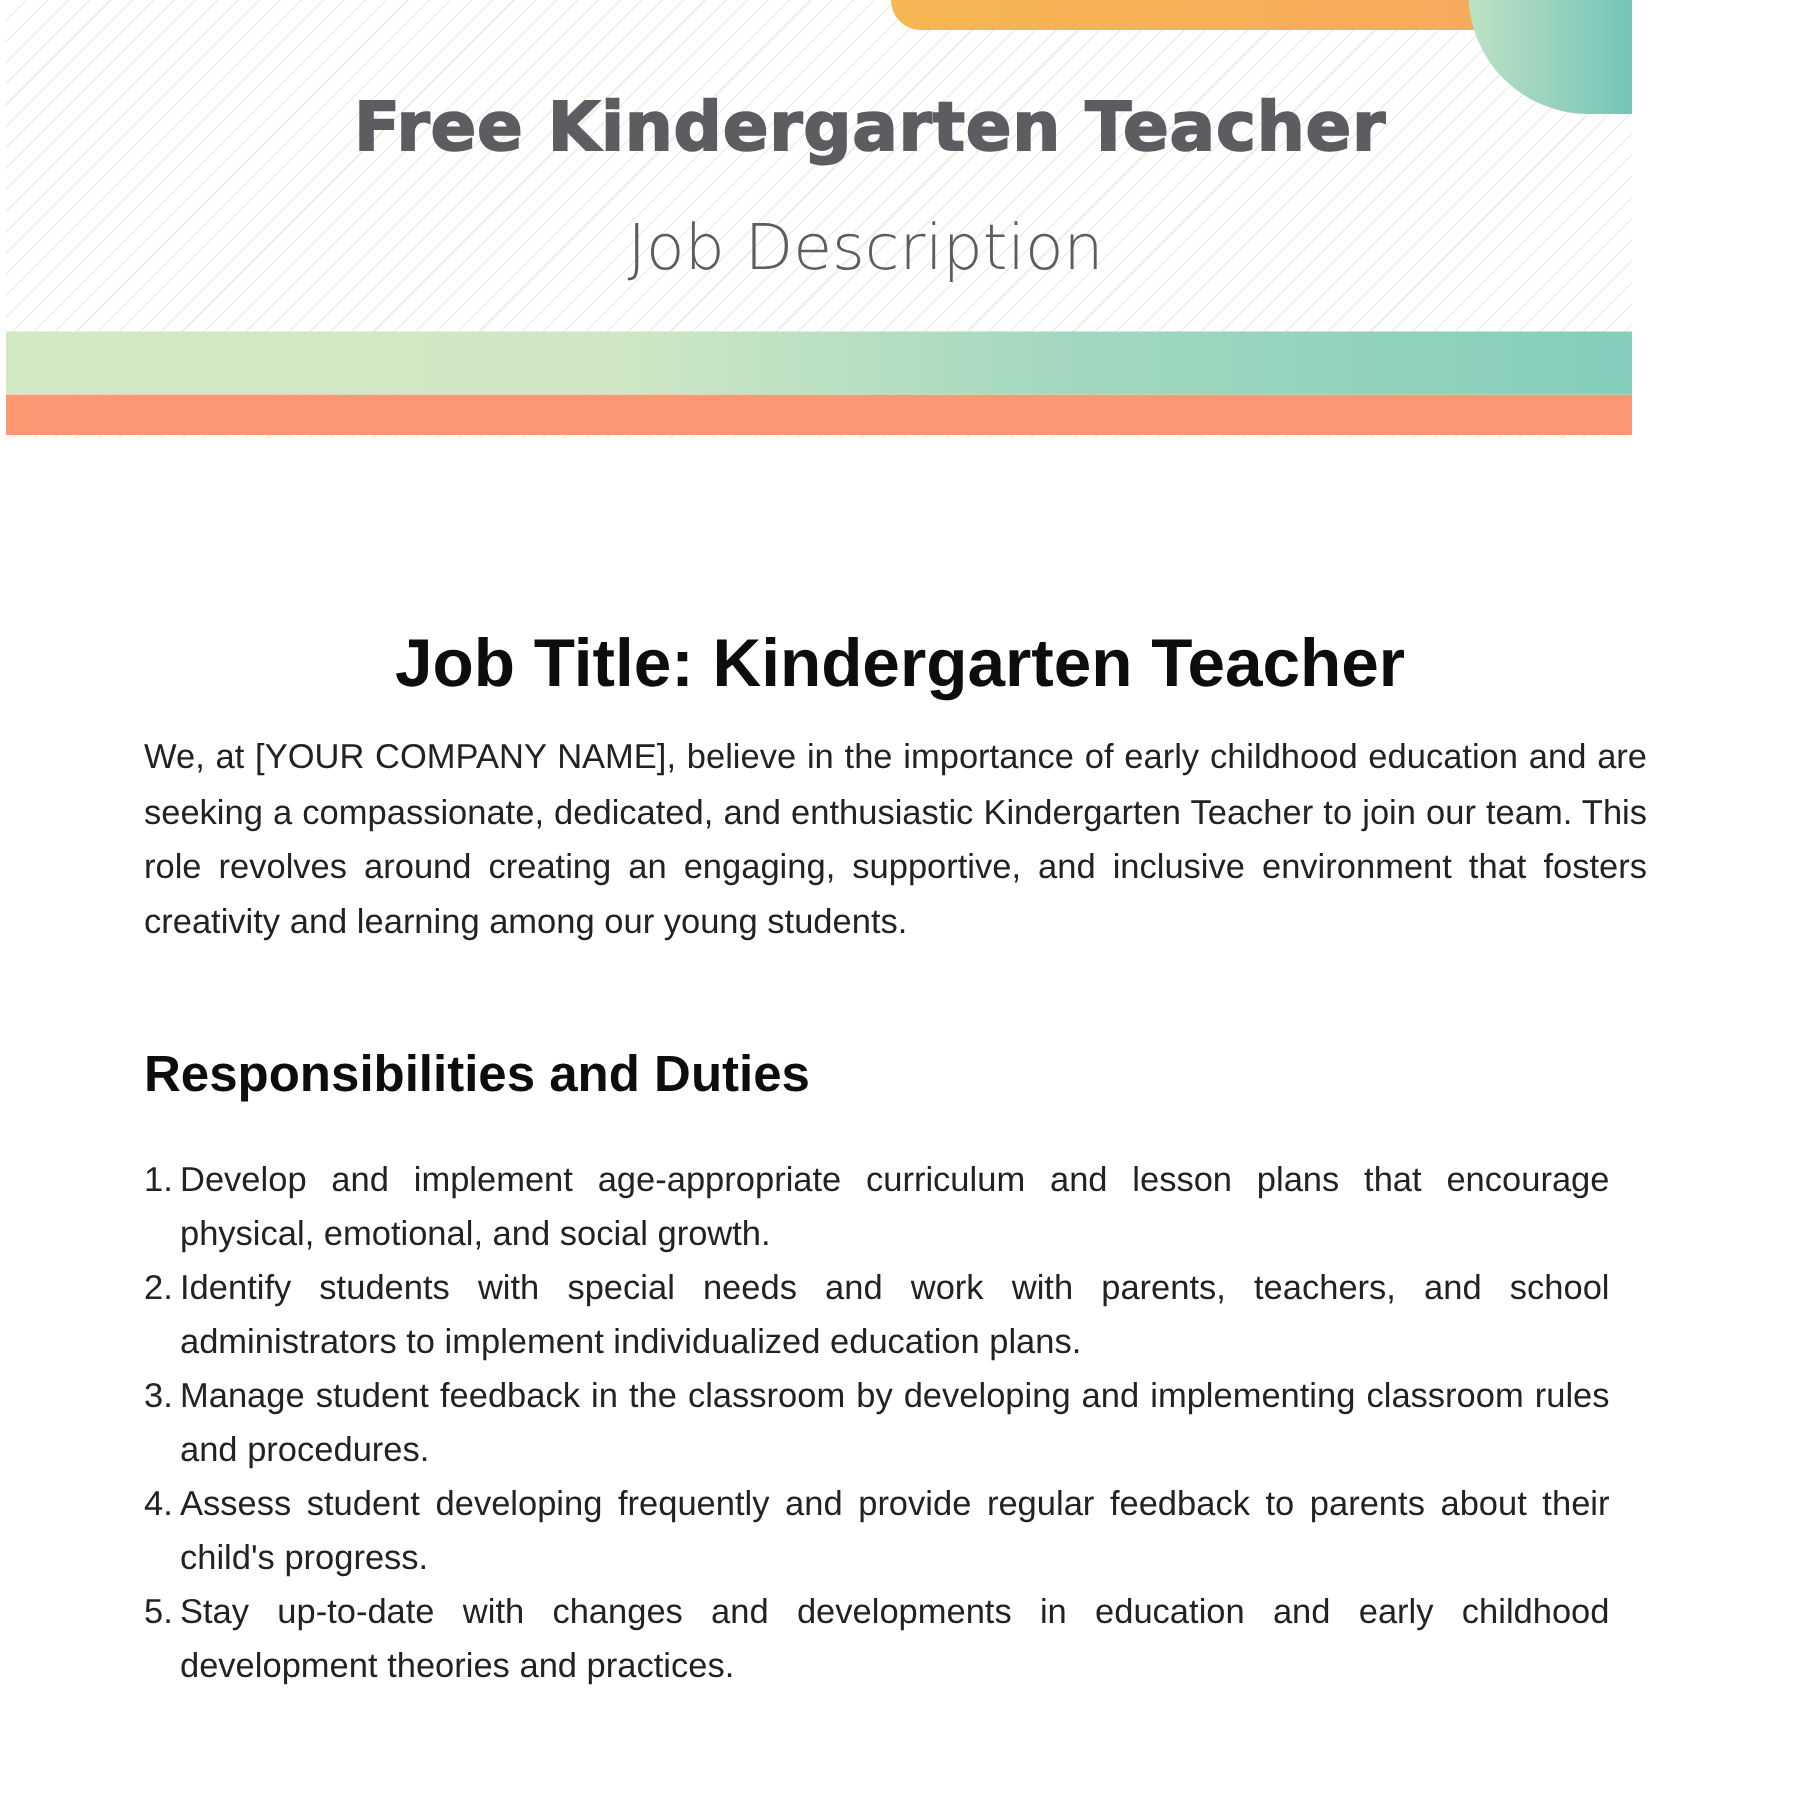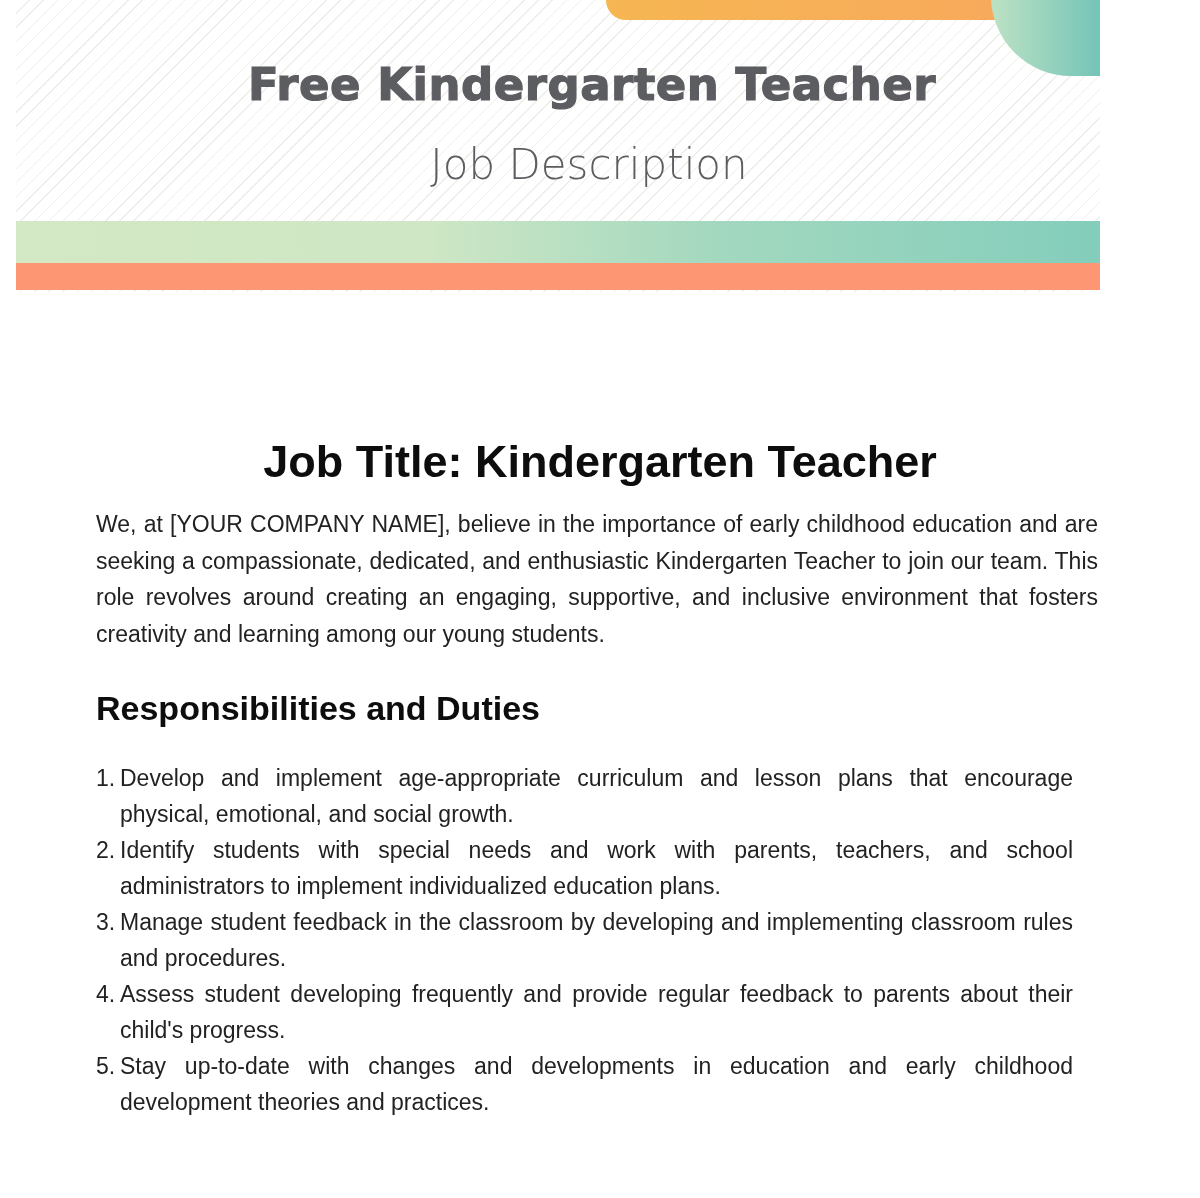--- a/index.html
+++ b/index.html
@@ -1,20 +1,20 @@
 <!DOCTYPE html>
 <html><head>
   <meta charset="utf-8">
   <style>
     * { margin: 0; padding: 0; box-sizing: border-box; }
     html, body { width: 1200px; height: 1198px; overflow: hidden; background: #ffffff; }
     body { font-family: "Liberation Sans", "DejaVu Sans", sans-serif; color: #111; position: relative; }
 
     .banner {
-      position: absolute; left: 16px; top: 0; width: 1084px; height: 292px;
+      position: absolute; left: 4px; top: 0; width: 1084px; height: 292px;
       overflow: hidden;
       background-color: #ffffff;
       background-image: repeating-linear-gradient(135deg, rgba(0,0,0,0) 0px, rgba(0,0,0,0) 9px, rgba(210,205,190,0.35) 9px, rgba(210,205,190,0.35) 10px);
     }
     .top-orange {
       position: absolute; left: 590px; top: -40px; width: 450px; height: 60px;
       border-radius: 0 0 0 20px;
       background: linear-gradient(90deg, #f6b652 0%, #f8a85d 100%);
     }
     .top-teal {
@@ -48,31 +48,31 @@
     .corner-orange {
       position: absolute; left: 1163px; top: 186px; width: 60px; height: 104px;
       border-radius: 30px 0 0 0;
       background: linear-gradient(180deg, #f7b153 0%, #fd9672 100%);
       z-index: 1;
     }
 
     .content { position: absolute; left: 96px; top: 410px; width: 1002px; }
     .job-title {
       text-align: center; font-weight: 700; font-size: 45px; color: #0d0d0d;
-      margin-left: 0; width: 1008px; line-height: 64px; margin-top: 20px;
+      margin-left: 0; width: 1008px; line-height: 64px;
     }
     .section-heading {
       font-weight: 700; font-size: 34px; color: #0d0d0d; line-height: 44px;
     }
     .h-summary { margin-top: 45px; }
     .summary-text {
       margin-top: 12px; font-size: 23px; line-height: 36.5px; color: #222;
       text-align: justify; width: 1002px;
     }
-    .h-resp { margin-top: 34px; }
+    .h-resp { margin-top: 62px; }
     .duties { margin-top: 30px; list-style: none; width: 977px; }
     .duty { display: flex; font-size: 23px; line-height: 36px; color: #222; margin-bottom: 0; }
     .duty-num { width: 24px; flex: 0 0 24px; }
     .duty-text { flex: 1; text-align: justify; }
   </style>
 </head>
 <body>
 
 <div class="banner">
   <div class="top-orange"></div>

